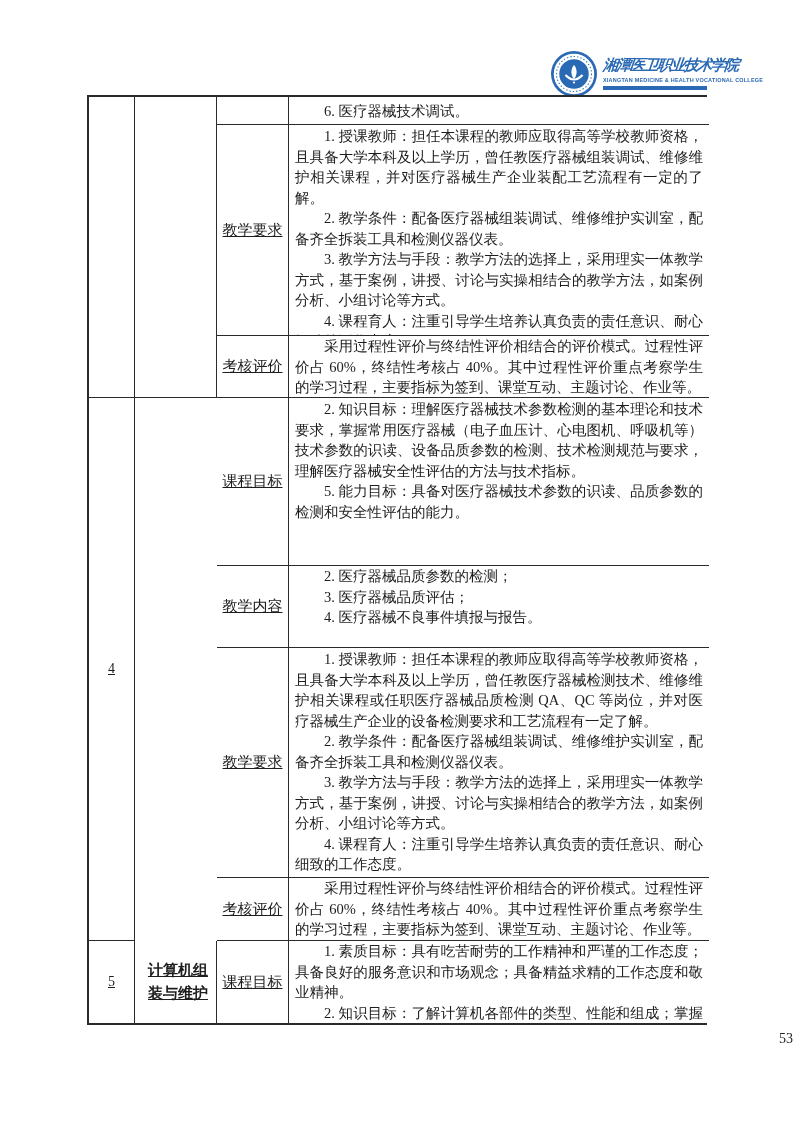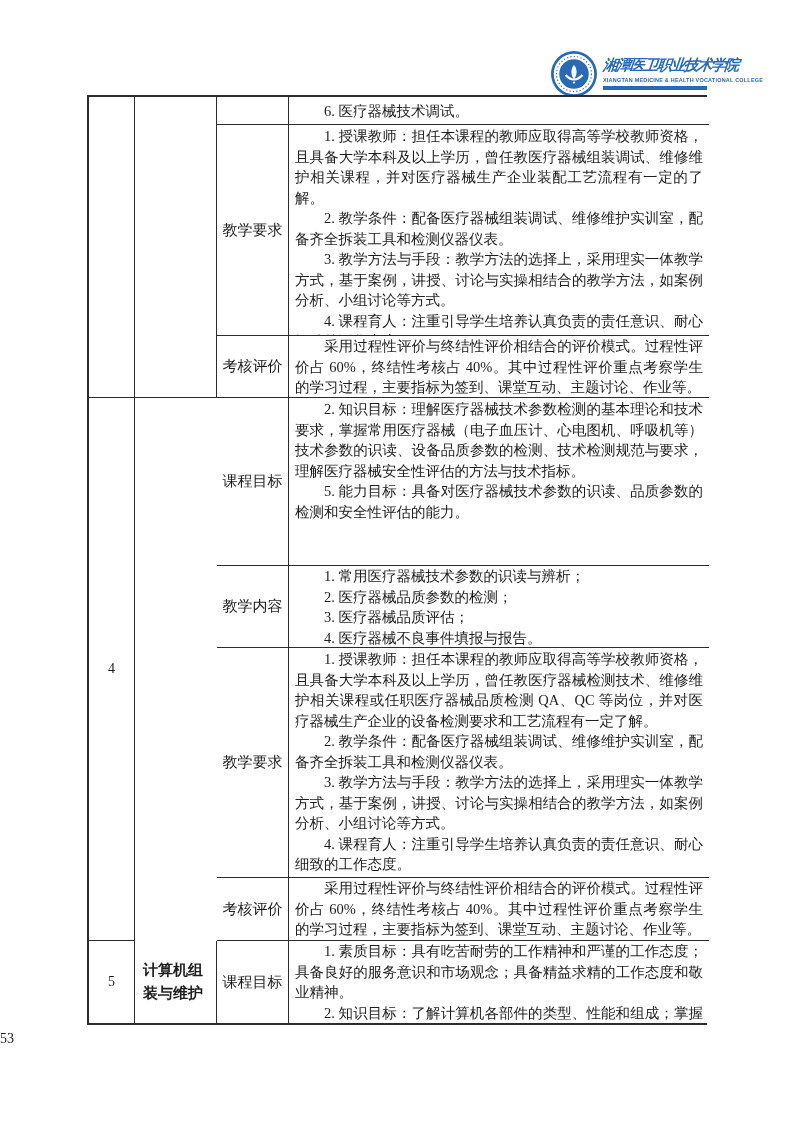--- a/index.html
+++ b/index.html
@@ -29,36 +29,36 @@
     display:grid;
     grid-template-columns:46px 82px 72px 420px;
     grid-template-rows:28px 211px 62px 168px 82px 230px 63px 82px;
     border:2px solid #2b2b2b;
   }
   .cell { border-right:1px solid #2b2b2b; border-bottom:1px solid #2b2b2b; overflow:hidden; background:#fff; }
   .no-r { border-right:none; }
   .no-b { border-bottom:none; }
 
   .num-cell, .course-cell, .cat-cell {
-    display:flex; align-items:center; justify-content:center; text-align:left;
+    display:flex; align-items:center; justify-content:center; text-align:right;text-decoration:underline;
   }
   .num-cell { font-size:14px; }
   .course-cell { font-weight:bold; font-size:15px; line-height:23px; padding:0 8px; }
   .cat-cell { font-size:15px; }
 
   .content-cell { padding:1px 6px 6px 6px; }
   .content-cell.tight { padding-top:0; }
   .content-cell p {
     font-size:14.5px; line-height:20.5px; text-align:justify;
     text-indent:2em; word-break:break-all;
   }
   .content-cell.first-row p { padding-top:3px; }
 
   
-  .footer { position:absolute; left:0; top:1031px; width:100%; text-align:left; font-size:14px; }
+  .footer { position:absolute; left:0; top:1031px; width:100%; text-align:right; font-size:14px; }
 </style>
 </head>
 <body>
 
 <div class="page">
 
   <div class="logo">
     <svg class="emblem" viewBox="0 0 48 48">
       <circle cx="24" cy="24" r="23" fill="#2a6ab4"></circle>
       <circle cx="24" cy="24" r="17.5" fill="none" stroke="#ffffff" stroke-width="5.5"></circle>
@@ -101,21 +101,20 @@
     <div class="cell num-cell" style="grid-area:4/1/8/2">4</div>
 
     <div class="cell cat-cell" style="grid-area:4/3/5/4">课程目标</div>
     <div class="cell content-cell no-r" style="grid-area:4/4/5/5">
       <p>2. 知识目标：理解医疗器械技术参数检测的基本理论和技术要求，掌握常用医疗器械（电子血压计、心电图机、呼吸机等）技术参数的识读、设备品质参数的检测、技术检测规范与要求，理解医疗器械安全性评估的方法与技术指标。</p>
       <p>5. 能力目标：具备对医疗器械技术参数的识读、品质参数的检测和安全性评估的能力。</p>
     </div>
 
     <div class="cell cat-cell" style="grid-area:5/3/6/4">教学内容</div>
     <div class="cell content-cell no-r tight" style="grid-area:5/4/6/5">
-      <p>1. 常用医疗器械技术参数的识读与辨析；</p>
       <p>2. 医疗器械品质参数的检测；</p>
       <p>3. 医疗器械品质评估；</p>
       <p>4. 医疗器械不良事件填报与报告。</p>
     </div>
 
     <div class="cell cat-cell" style="grid-area:6/3/7/4">教学要求</div>
     <div class="cell content-cell no-r" style="grid-area:6/4/7/5">
       <p>1. 授课教师：担任本课程的教师应取得高等学校教师资格，且具备大学本科及以上学历，曾任教医疗器械检测技术、维修维护相关课程或任职医疗器械品质检测 QA、QC 等岗位，并对医疗器械生产企业的设备检测要求和工艺流程有一定了解。</p>
       <p>2. 教学条件：配备医疗器械组装调试、维修维护实训室，配备齐全拆装工具和检测仪器仪表。</p>
       <p>3. 教学方法与手段：教学方法的选择上，采用理实一体教学方式，基于案例，讲授、讨论与实操相结合的教学方法，如案例分析、小组讨论等方式。</p>

